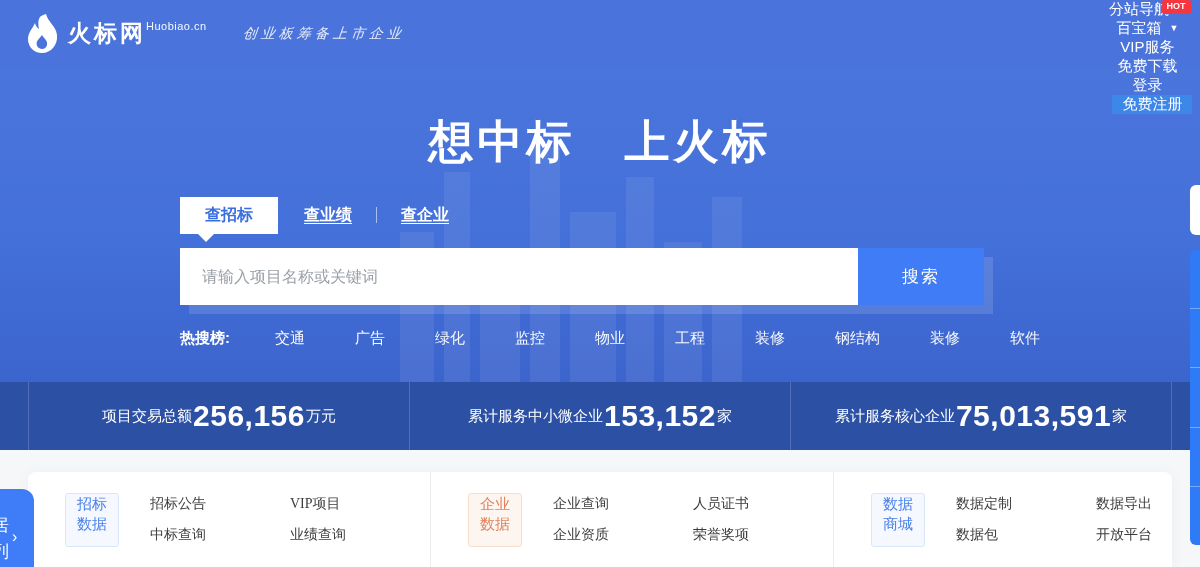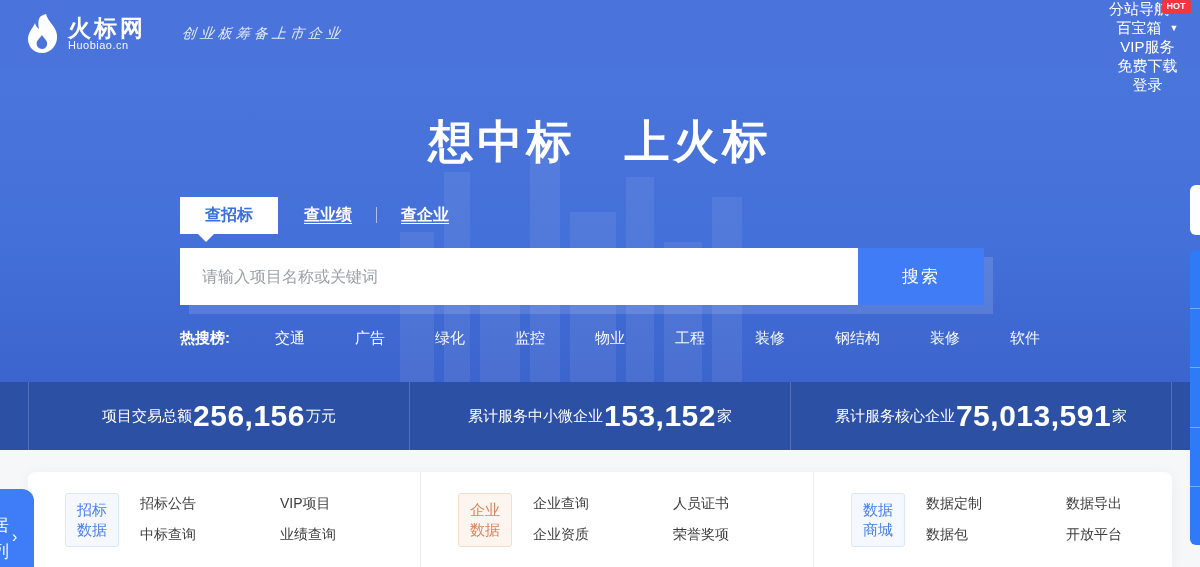--- a/index.html
+++ b/index.html
@@ -4,21 +4,21 @@
 <style>
   * { margin:0; padding:0; box-sizing:border-box; }
   body { font-family:"Liberation Sans","DejaVu Sans",sans-serif; }
   .page { position:relative; width:1200px; height:567px; overflow:hidden; background:#f6f7f9; }
 
   
   .navbar { position:absolute; top:0; left:0; width:1200px; height:67px;
     background:#4a74db; display:flex; align-items:center; color:#fff; z-index:5; }
   .logo { display:flex; align-items:center; margin-left:26px; }
   .logo svg { width:34px; height:42px; }
-  .logo-text { margin-left:8px; display:flex; flex-direction:column; line-height:1.05; }
+  .logo-text { margin-left:8px; display:flex; flex-direction:row; line-height:1.05; }
   .logo-name { font-size:23px; font-weight:bold; letter-spacing:3px; }
   .logo-domain { font-size:11px; opacity:.95; letter-spacing:.5px; }
   .tagline { margin-left:36px; font-size:14px; font-style:italic; opacity:.85; letter-spacing:4px; transform:skewX(-6deg); }
   .nav-right { margin-left:auto; display:flex; align-items:center; height:100%;flex-direction:column; }
   .nav-item { position:relative; font-size:15px; padding:0 14px; cursor:pointer; white-space:nowrap; }
   .nav-caret { font-size:9px; margin-left:4px; vertical-align:2px; }
   .hot-badge { position:absolute; top:-19px; right:2px; background:#f5353f; color:#fff;
     font-size:9px; font-weight:bold; padding:1px 5px 2px; border-radius:2px; line-height:1.2; }
   .nav-sep { width:1px; height:14px; background:rgba(255,255,255,.45); }
   .register-btn { width:80px; height:67px; background:#3d87e8; display:flex; align-items:center;
@@ -59,24 +59,24 @@
   .stat-value { font-size:30px; font-weight:bold; margin:0 1px; letter-spacing:.5px; }
   .stat-unit { font-size:15px; }
 
   
   .strip { position:absolute; top:450px; left:0; width:1200px; height:117px; background:#f6f7f8; }
   .card { position:absolute; top:472px; left:28px; width:1144px; height:95px; background:#fff;
     border-radius:8px 8px 0 0; box-shadow:0 2px 14px rgba(40,60,120,.06); display:flex; }
   .group { flex:1; display:flex; align-items:center; padding-left:37px; }
   .group + .group { border-left:1px solid #ededed; }
   .badge { width:54px; height:54px; border:1px solid; border-radius:3px; display:flex; flex-direction:column;
-    align-items:center; justify-content:center; font-size:15px; line-height:20px; }
+    align-items:center; justify-content:flex-start; font-size:15px; line-height:20px; }
   .badge-blue { color:#4a80e8; border-color:#d9e7fc; background:#f5f9ff; }
   .badge-orange { color:#e0835b; border-color:#f8ddcb; background:#fdf5ef; }
-  .links { display:flex; margin-left:21px; }
+  .links { display:flex; margin-left:31px;font-family:Liberation Serif, serif; }
   .link-col { width:140px; display:flex; flex-direction:column; gap:13px; }
   .link { font-size:14px; color:#3d3d3d; cursor:pointer; white-space:nowrap; }
 
   
   .side-left { position:absolute; left:-10px; top:489px; width:44px; height:100px; background:#3e7cf8;
     border-radius:0 12px 12px 0; z-index:6; display:flex; align-items:center; }
   .side-left-chars { display:flex; flex-direction:column; color:#fff; font-size:17px; line-height:26px; margin-left:2px; }
   .side-left-chevron { color:#fff; font-size:16px; margin-left:3px; margin-top:-4px; }
   .side-right-white { position:absolute; right:0; top:185px; width:10px; height:50px; background:#fff;
     border-radius:6px 0 0 6px; z-index:6; }
@@ -120,20 +120,21 @@
         <span>VIP服务</span>
       </div>
       <div class="nav-sep"></div>
       <div class="nav-item">
         <span>免费下载</span>
       </div>
       <div class="nav-sep"></div>
       <div class="nav-item">
         <span>登录</span>
       </div>
+      <div class="register-btn">免费注册</div>
     </div>
   </div>
 
   <div class="hero">
     <div class="skyline">
       <div style="width:34px;height:150px"></div>
       <div style="width:26px;height:210px"></div>
       <div style="width:40px;height:120px"></div>
       <div style="width:30px;height:235px"></div>
       <div style="width:46px;height:170px"></div>

